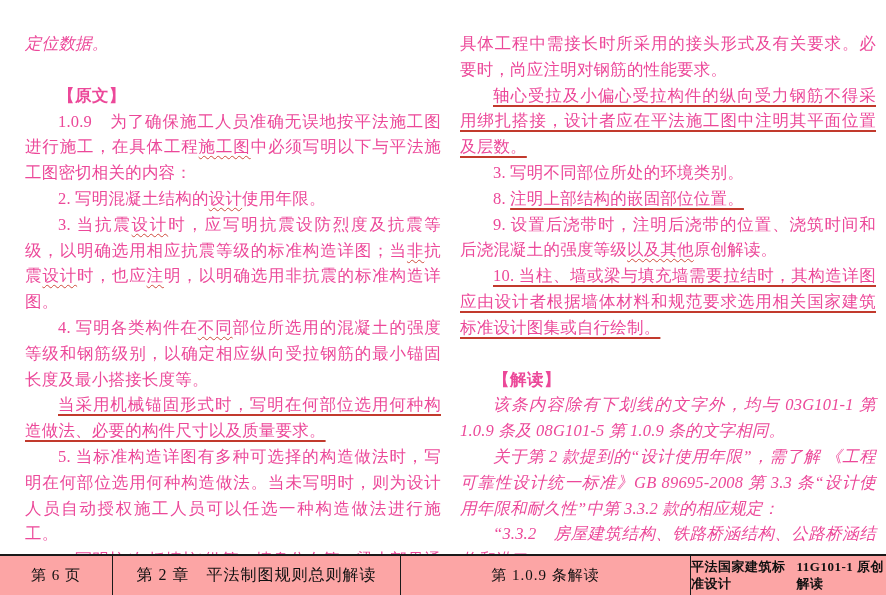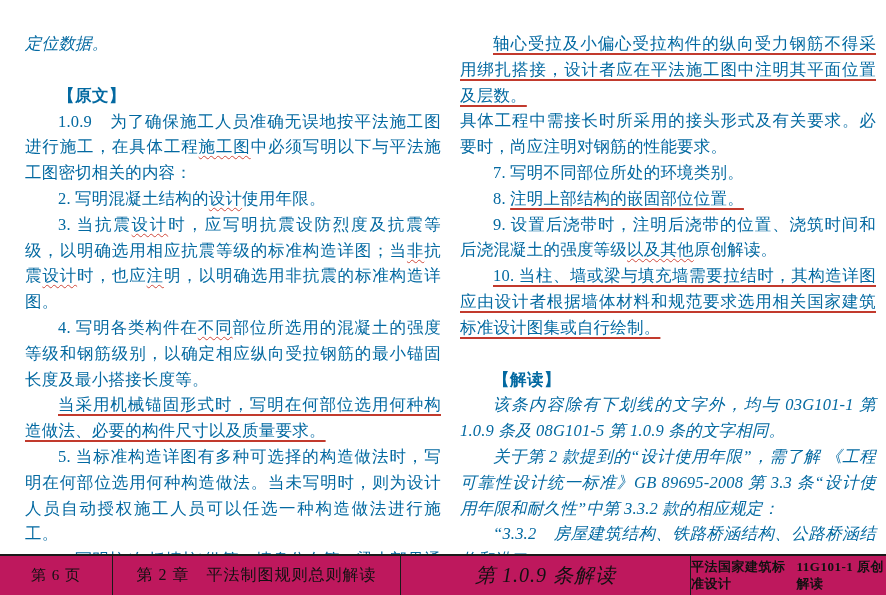--- a/index.html
+++ b/index.html
@@ -4,47 +4,47 @@
 <style>
   html,body { margin:0; padding:0; background:#ffffff; }
   .page {
     width:886px; height:595px; position:relative; overflow:hidden;
     background:#ffffff; font-family:"Liberation Serif", serif;
   }
   .columns { display:flex; gap:19px; padding:31px 10px 0 25px; box-sizing:border-box; }
   .col { width:416px; }
   .para {
     margin:0; font-size:16.5px; line-height:25.8px; text-align:justify;
-    text-indent:2em; color:#0369a1; letter-spacing:0.2px;
+    text-indent:2em; color:#ec4899; letter-spacing:0.2px;
   }
   .noind { text-indent:0; }
   .kai { font-style:italic; }
   .sechead { font-weight:700; margin-top:26px; letter-spacing:0.5px; }
   
   .ul {
     text-decoration:underline; text-decoration-color:#c23a2d;
     text-decoration-thickness:1.7px; text-underline-offset:4px;
   }
   
   .sq {
     text-decoration:underline; text-decoration-style:wavy;
     text-decoration-color:#cf4a3c; text-decoration-thickness:1px;
     text-underline-offset:3px;
   }
   .footer {
     position:absolute; left:0; bottom:0; width:886px; height:41px;
-    border-top:2px solid #1a1a1a; display:flex; box-sizing:border-box; background:#be185d;
+    border-top:2px solid #1a1a1a; display:flex; box-sizing:border-box; background:#fca5a5;
   }
   .fc {
     display:flex; align-items:center; justify-content:center;
     box-sizing:border-box; color:#111; letter-spacing:1px;
   }
   .fc1 { width:112px; font-size:15px; }
   .fc2 { width:288px; border-left:1.6px solid #1a1a1a; font-size:16px; }
-  .fc3 { width:290px; border-left:1.6px solid #1a1a1a; font-size:20px;font-style:italic; }
+  .fc3 { width:290px; border-left:1.6px solid #1a1a1a; font-size:15px; }
   .fc4 { flex:1; border-left:1.6px solid #1a1a1a; flex-direction:row;
          font-size:13px; line-height:16.5px; font-weight:700; letter-spacing:0.5px; }
 </style>
 </head>
 <body>
 
 <div class="page">
   <div class="columns">
 
     <div class="col">
@@ -62,25 +62,25 @@
       <p class="para"><span>4. 写明各类构件在</span><span class="sq">不同</span><span>部位所选用的混凝土的强度等级和钢筋级别，以确定相应纵向受拉钢筋的最小锚固长度及最小搭接长度等。</span></p>
 
       <p class="para"><span class="ul">当采用机械锚固形式时，写明在何部位选用何种构造做法、必要的构件尺寸以及质量要求。</span></p>
 
       <p class="para">5. 当标准构造详图有多种可选择的构造做法时，写明在何部位选用何种构造做法。当未写明时，则为设计人员自动授权施工人员可以任选一种构造做法进行施工。</p>
 
       <p class="para">6. 写明柱(包括墙柱)纵筋、墙身分布筋、梁上部贯通筋等在</p>
     </div>
 
     <div class="col">
+      <p class="para noind">具体工程中需接长时所采用的接头形式及有关要求。必要时，尚应注明对钢筋的性能要求。</p>
+
       <p class="para"><span class="ul">轴心受拉及小偏心受拉构件的纵向受力钢筋不得采用绑扎搭接，设计者应在平法施工图中注明其平面位置及层数。</span></p>
 
-      <p class="para noind">具体工程中需接长时所采用的接头形式及有关要求。必要时，尚应注明对钢筋的性能要求。</p>
-
-      <p class="para">7. 写明不同部位所处的环境类别。</p>
+      <p class="para">3. 写明不同部位所处的环境类别。</p>
 
       <p class="para"><span>8. </span><span class="ul">注明上部结构的嵌固部位位置。</span></p>
 
       <p class="para"><span>9. 设置后浇带时，注明后浇带的位置、浇筑时间和后浇混凝土的强度等级</span><span class="sq">以及其他</span><span>原创解读。</span></p>
 
       <p class="para"><span class="ul">10. 当柱、墙或梁与填充墙需要拉结时，其构造详图应由设计者根据墙体材料和规范要求选用相关国家建筑标准设计图集或自行绘制。</span></p>
 
 
       <p class="para sechead">【解读】</p>
 

